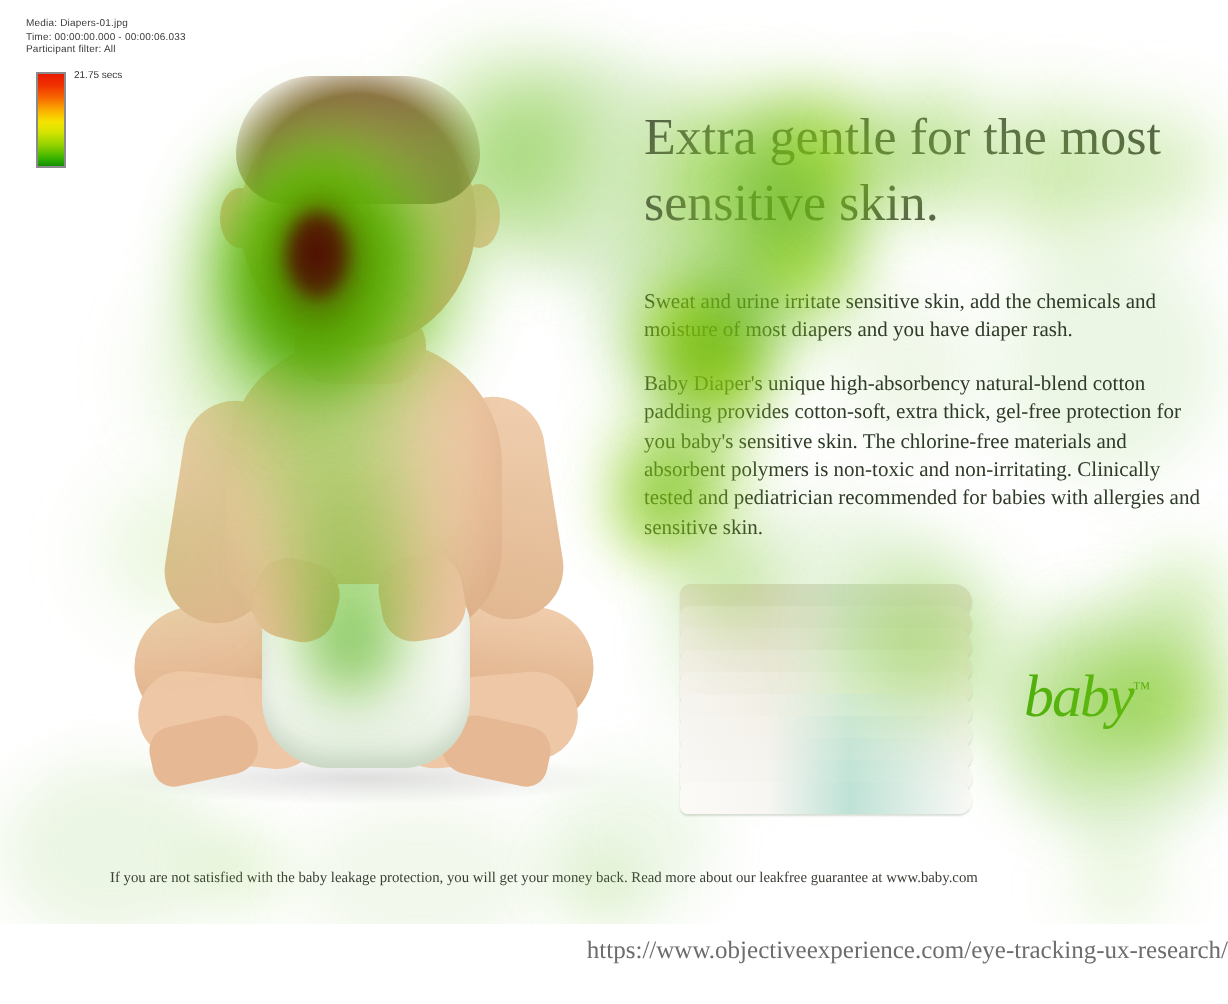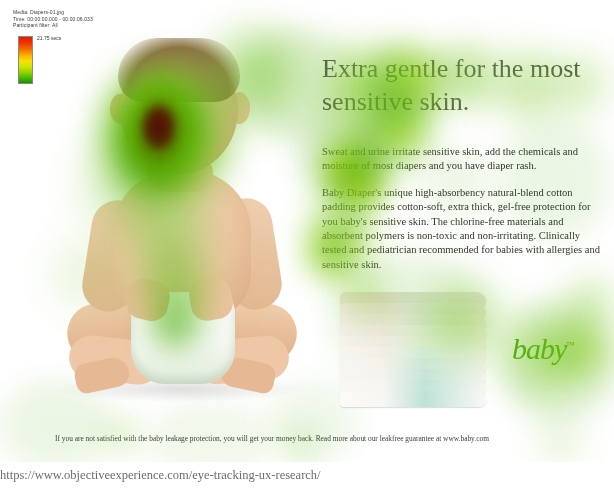--- a/index.html
+++ b/index.html
@@ -136,21 +136,21 @@
     font-size:7.4px;line-height:10px;color:#3a3f36;
     white-space:nowrap;z-index:12;
   }
 
   
   #heat{position:absolute;inset:0;z-index:30;pointer-events:none;}
   .hot{position:absolute;border-radius:50%;mix-blend-mode:multiply;}
 
   
   #caption{
-    position:absolute;left:0;top:468px;width:614px;text-align:left;
+    position:absolute;left:0;top:468px;width:614px;text-align:right;
     font-family:"Liberation Serif", serif;
     font-size:12.5px;color:#6d6d6d;
   }
 </style>
 </head>
 <body>
 
 <div id="app">
 
   <div id="stimulus">

